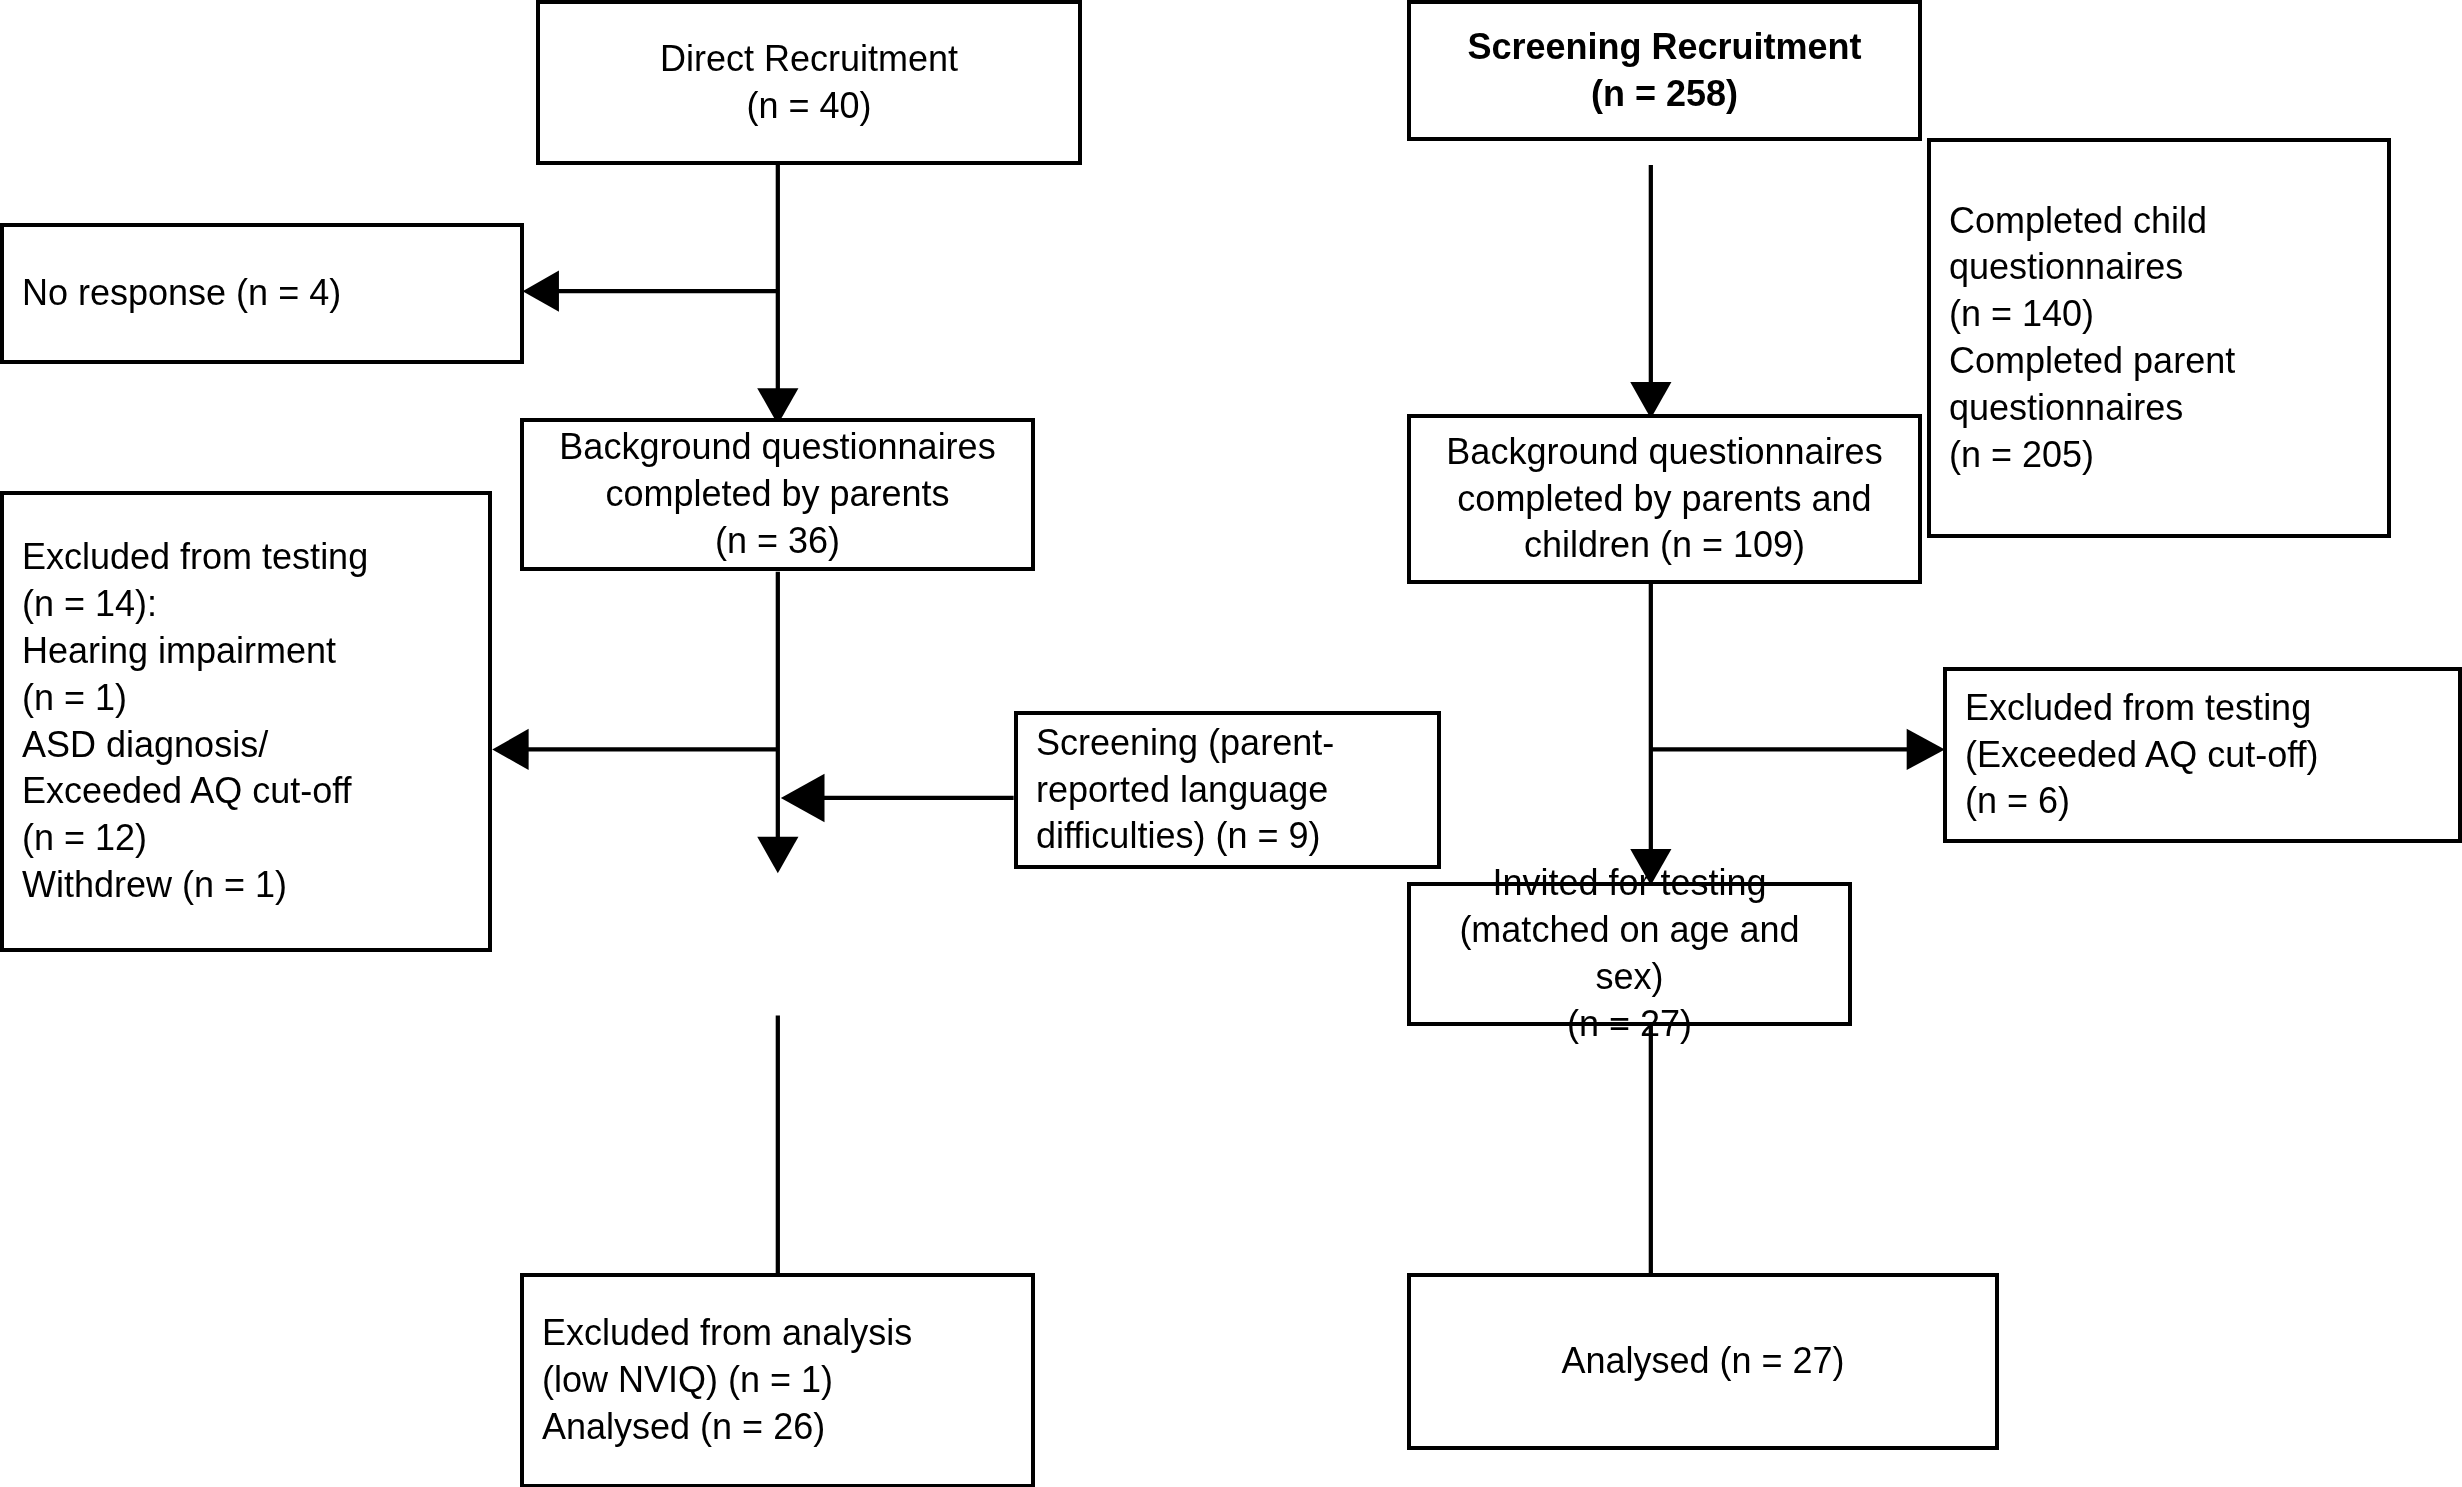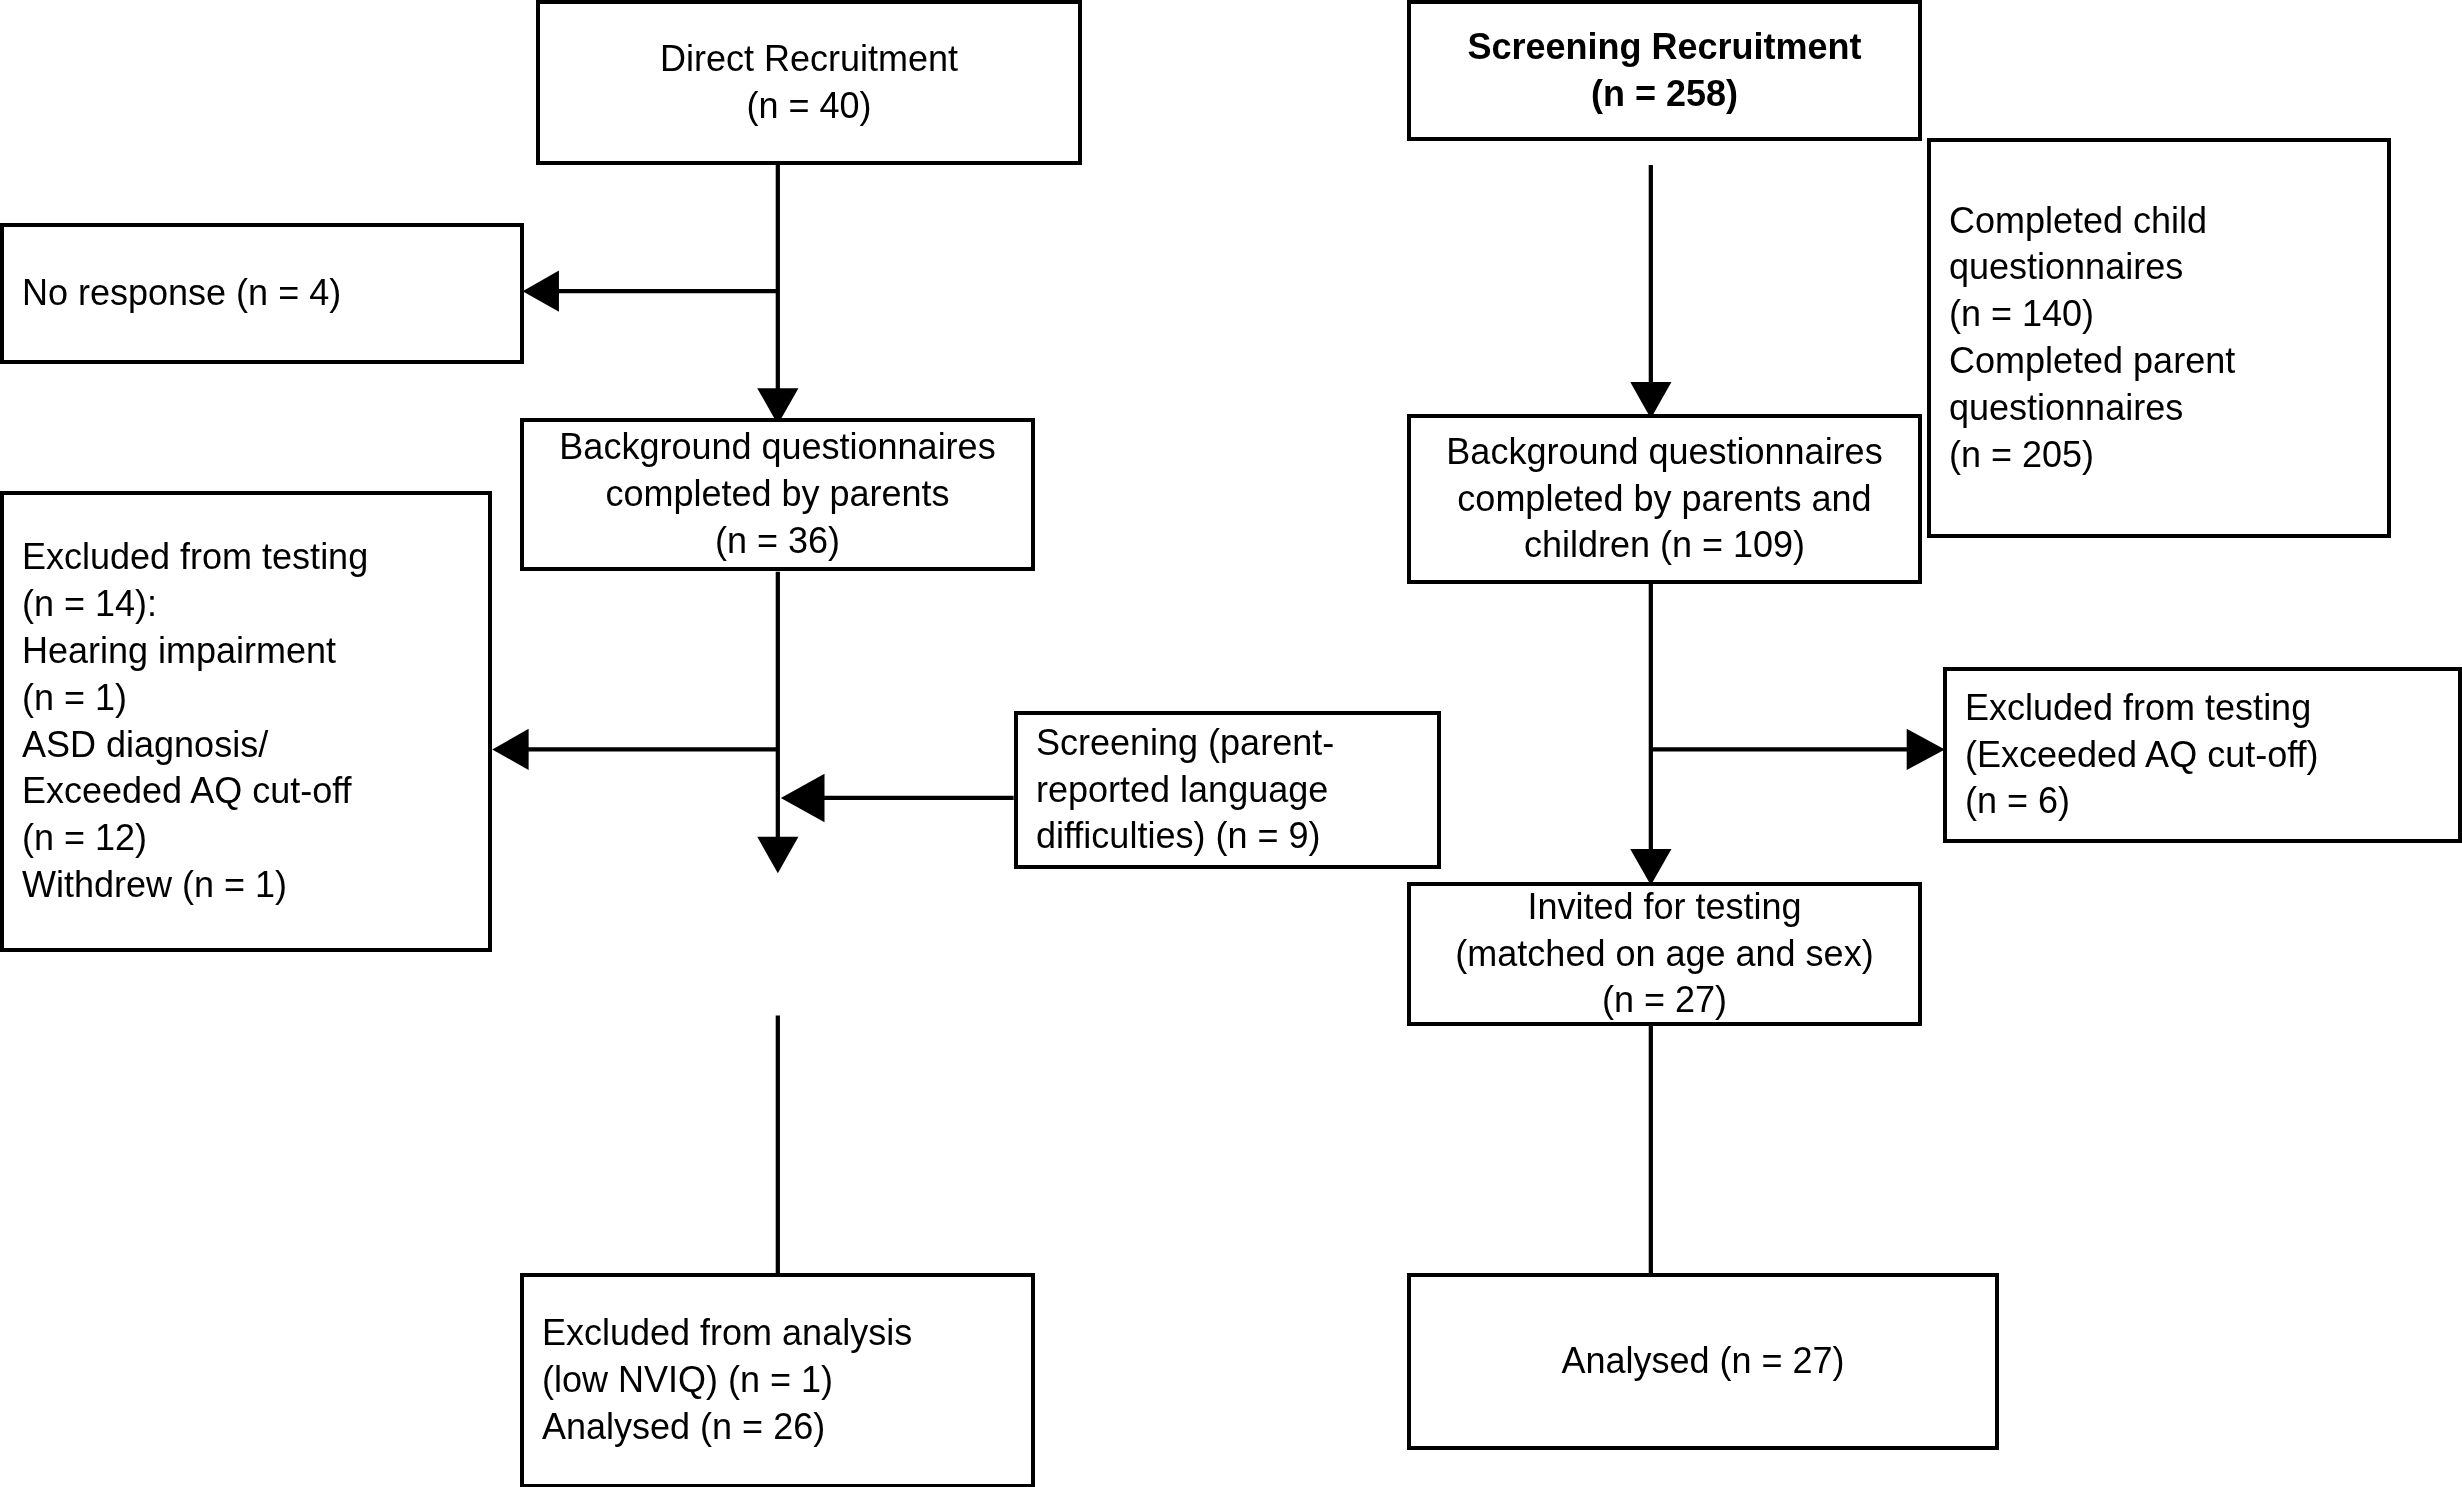--- a/index.html
+++ b/index.html
@@ -164,21 +164,21 @@
 difficulties) (n = 9)</div>
   </div>
 
   <div class="node left" style="left:1943px; top:667px; width:519px; height:176px;">
     <div class="txt">Excluded from testing
 (Exceeded AQ cut-off)
 (n = 6)</div>
   </div>
 
 
-  <div class="node center" style="left:1407px; top:882px; width:515px; height:144px;">
+  <div class="node center" style="left:1407px; top:882px; width:445px; height:144px;">
     <div class="txt">Invited for testing
 (matched on age and sex)
 (n = 27)</div>
   </div>
 
   <div class="node left" style="left:520px; top:1273px; width:515px; height:215px;">
     <div class="txt">Excluded from analysis
 (low NVIQ) (n = 1)
 Analysed (n = 26)</div>
   </div>

